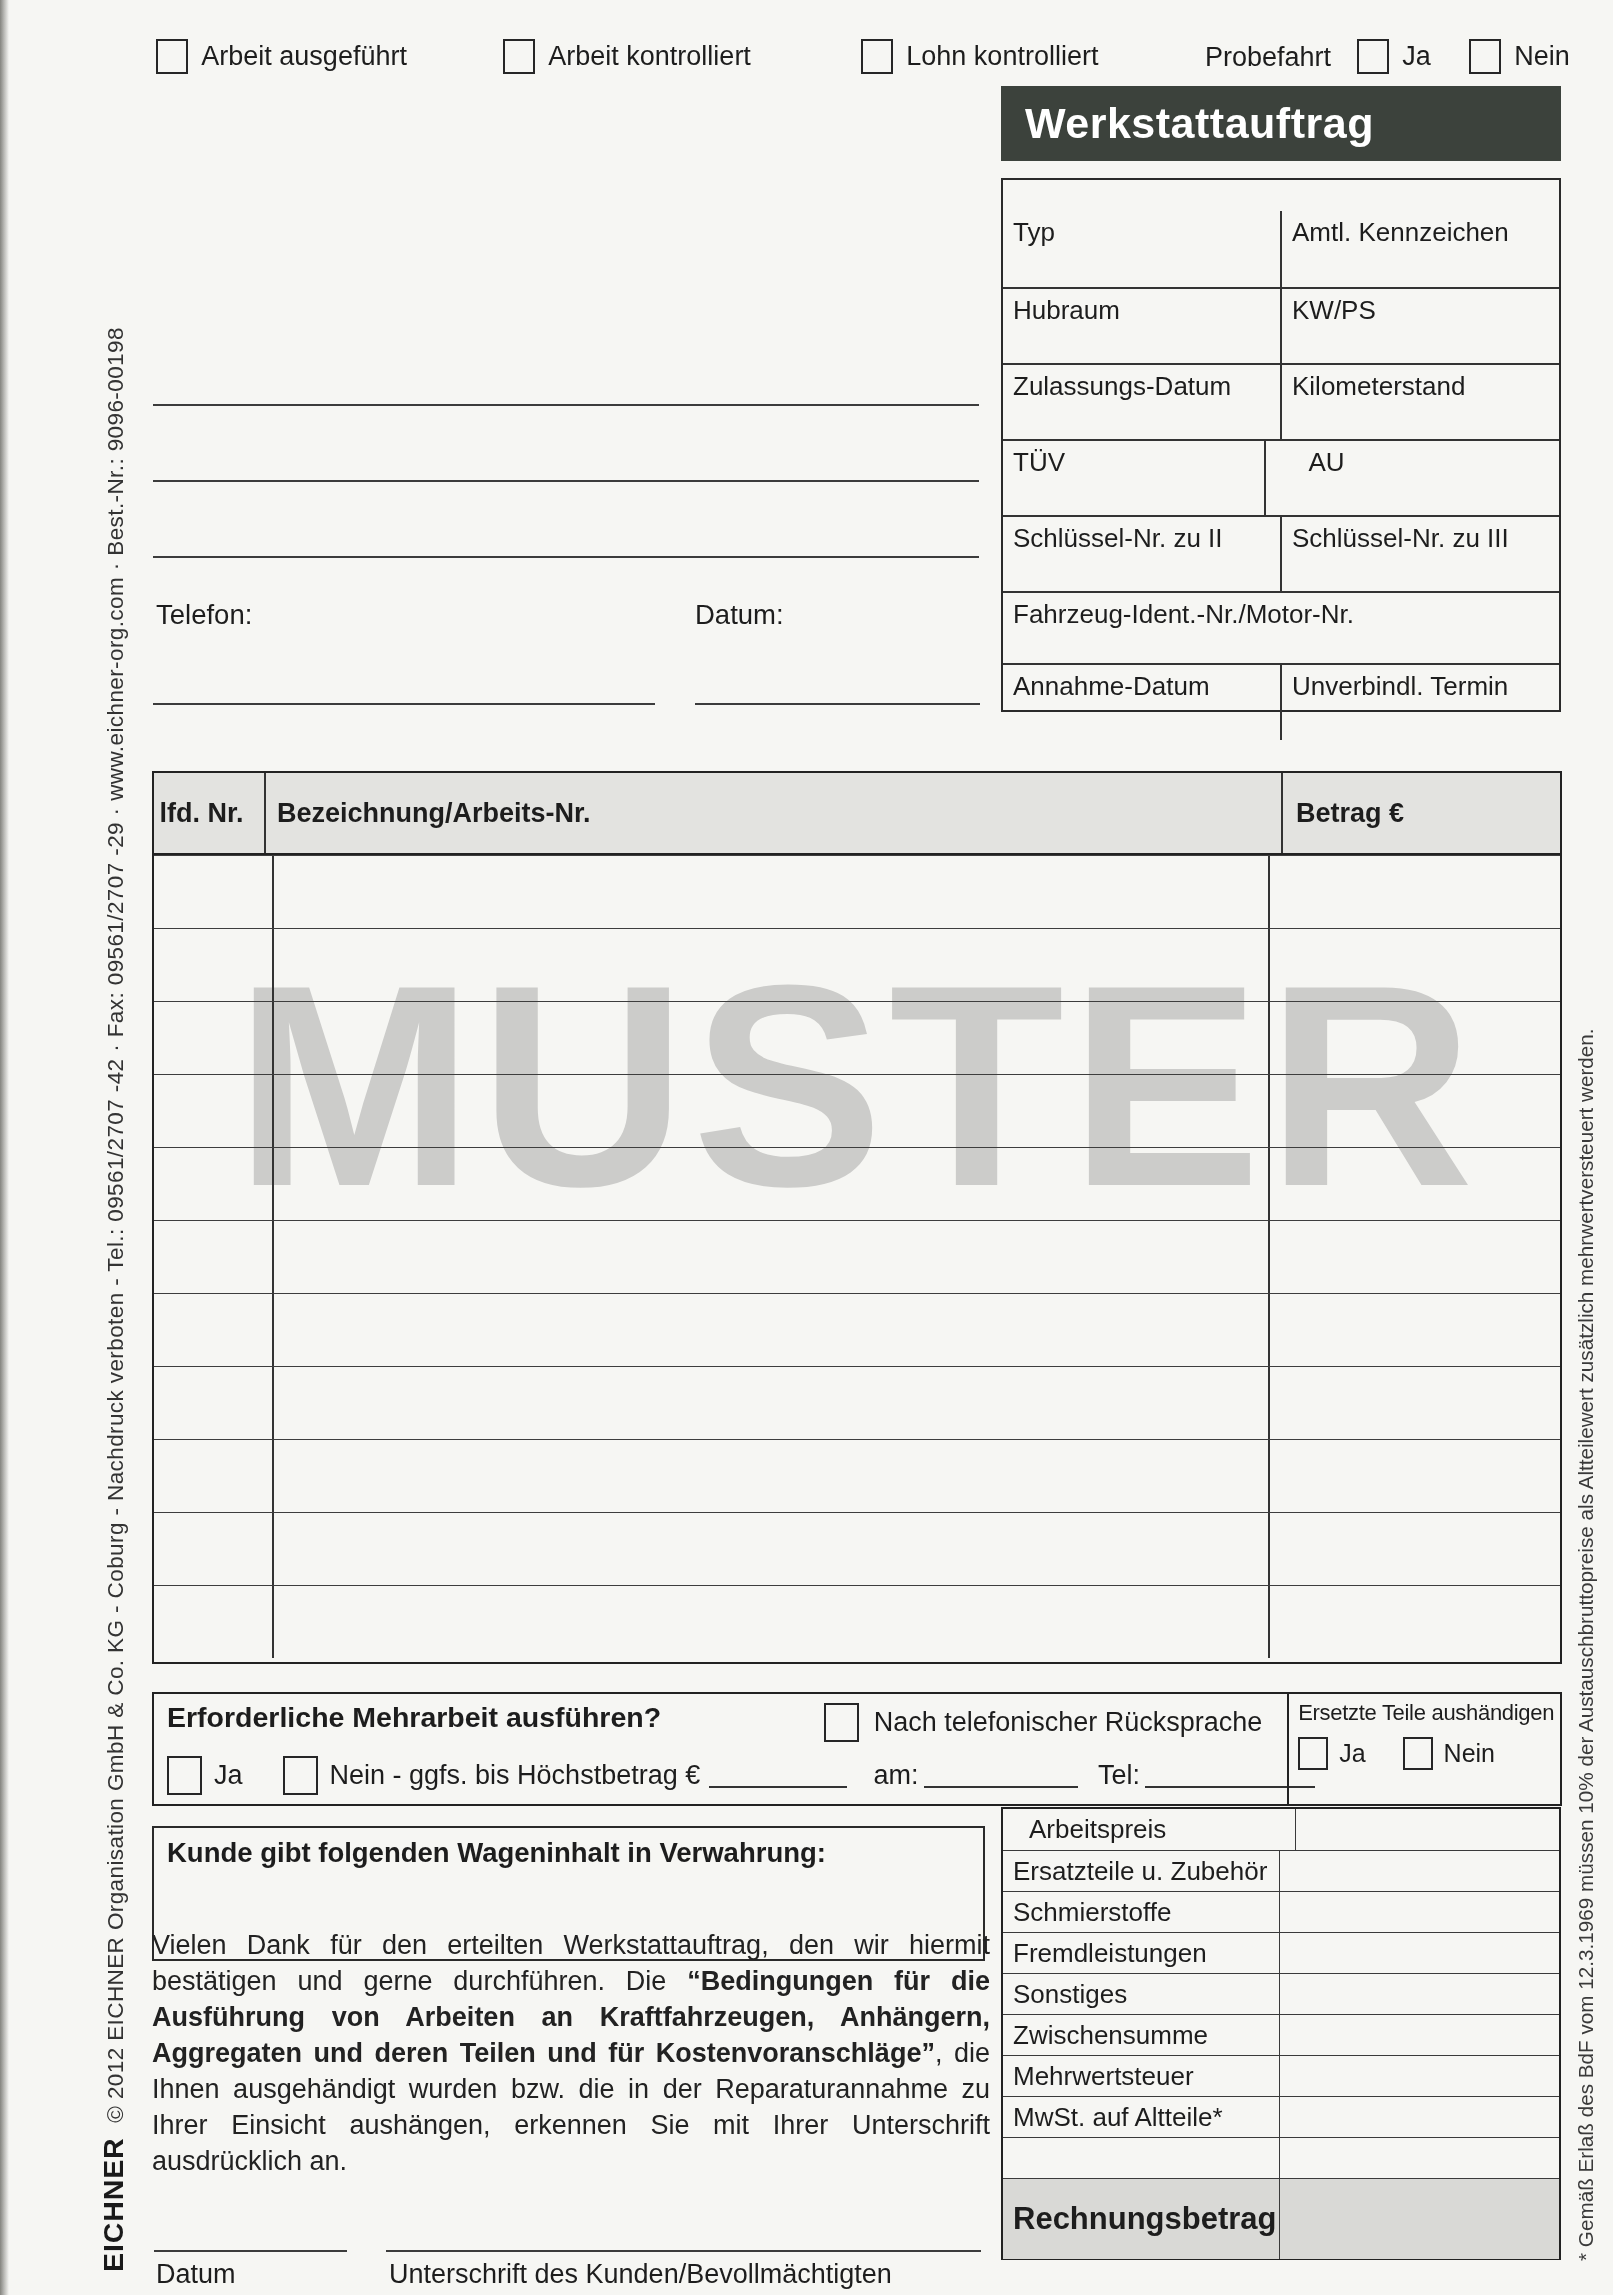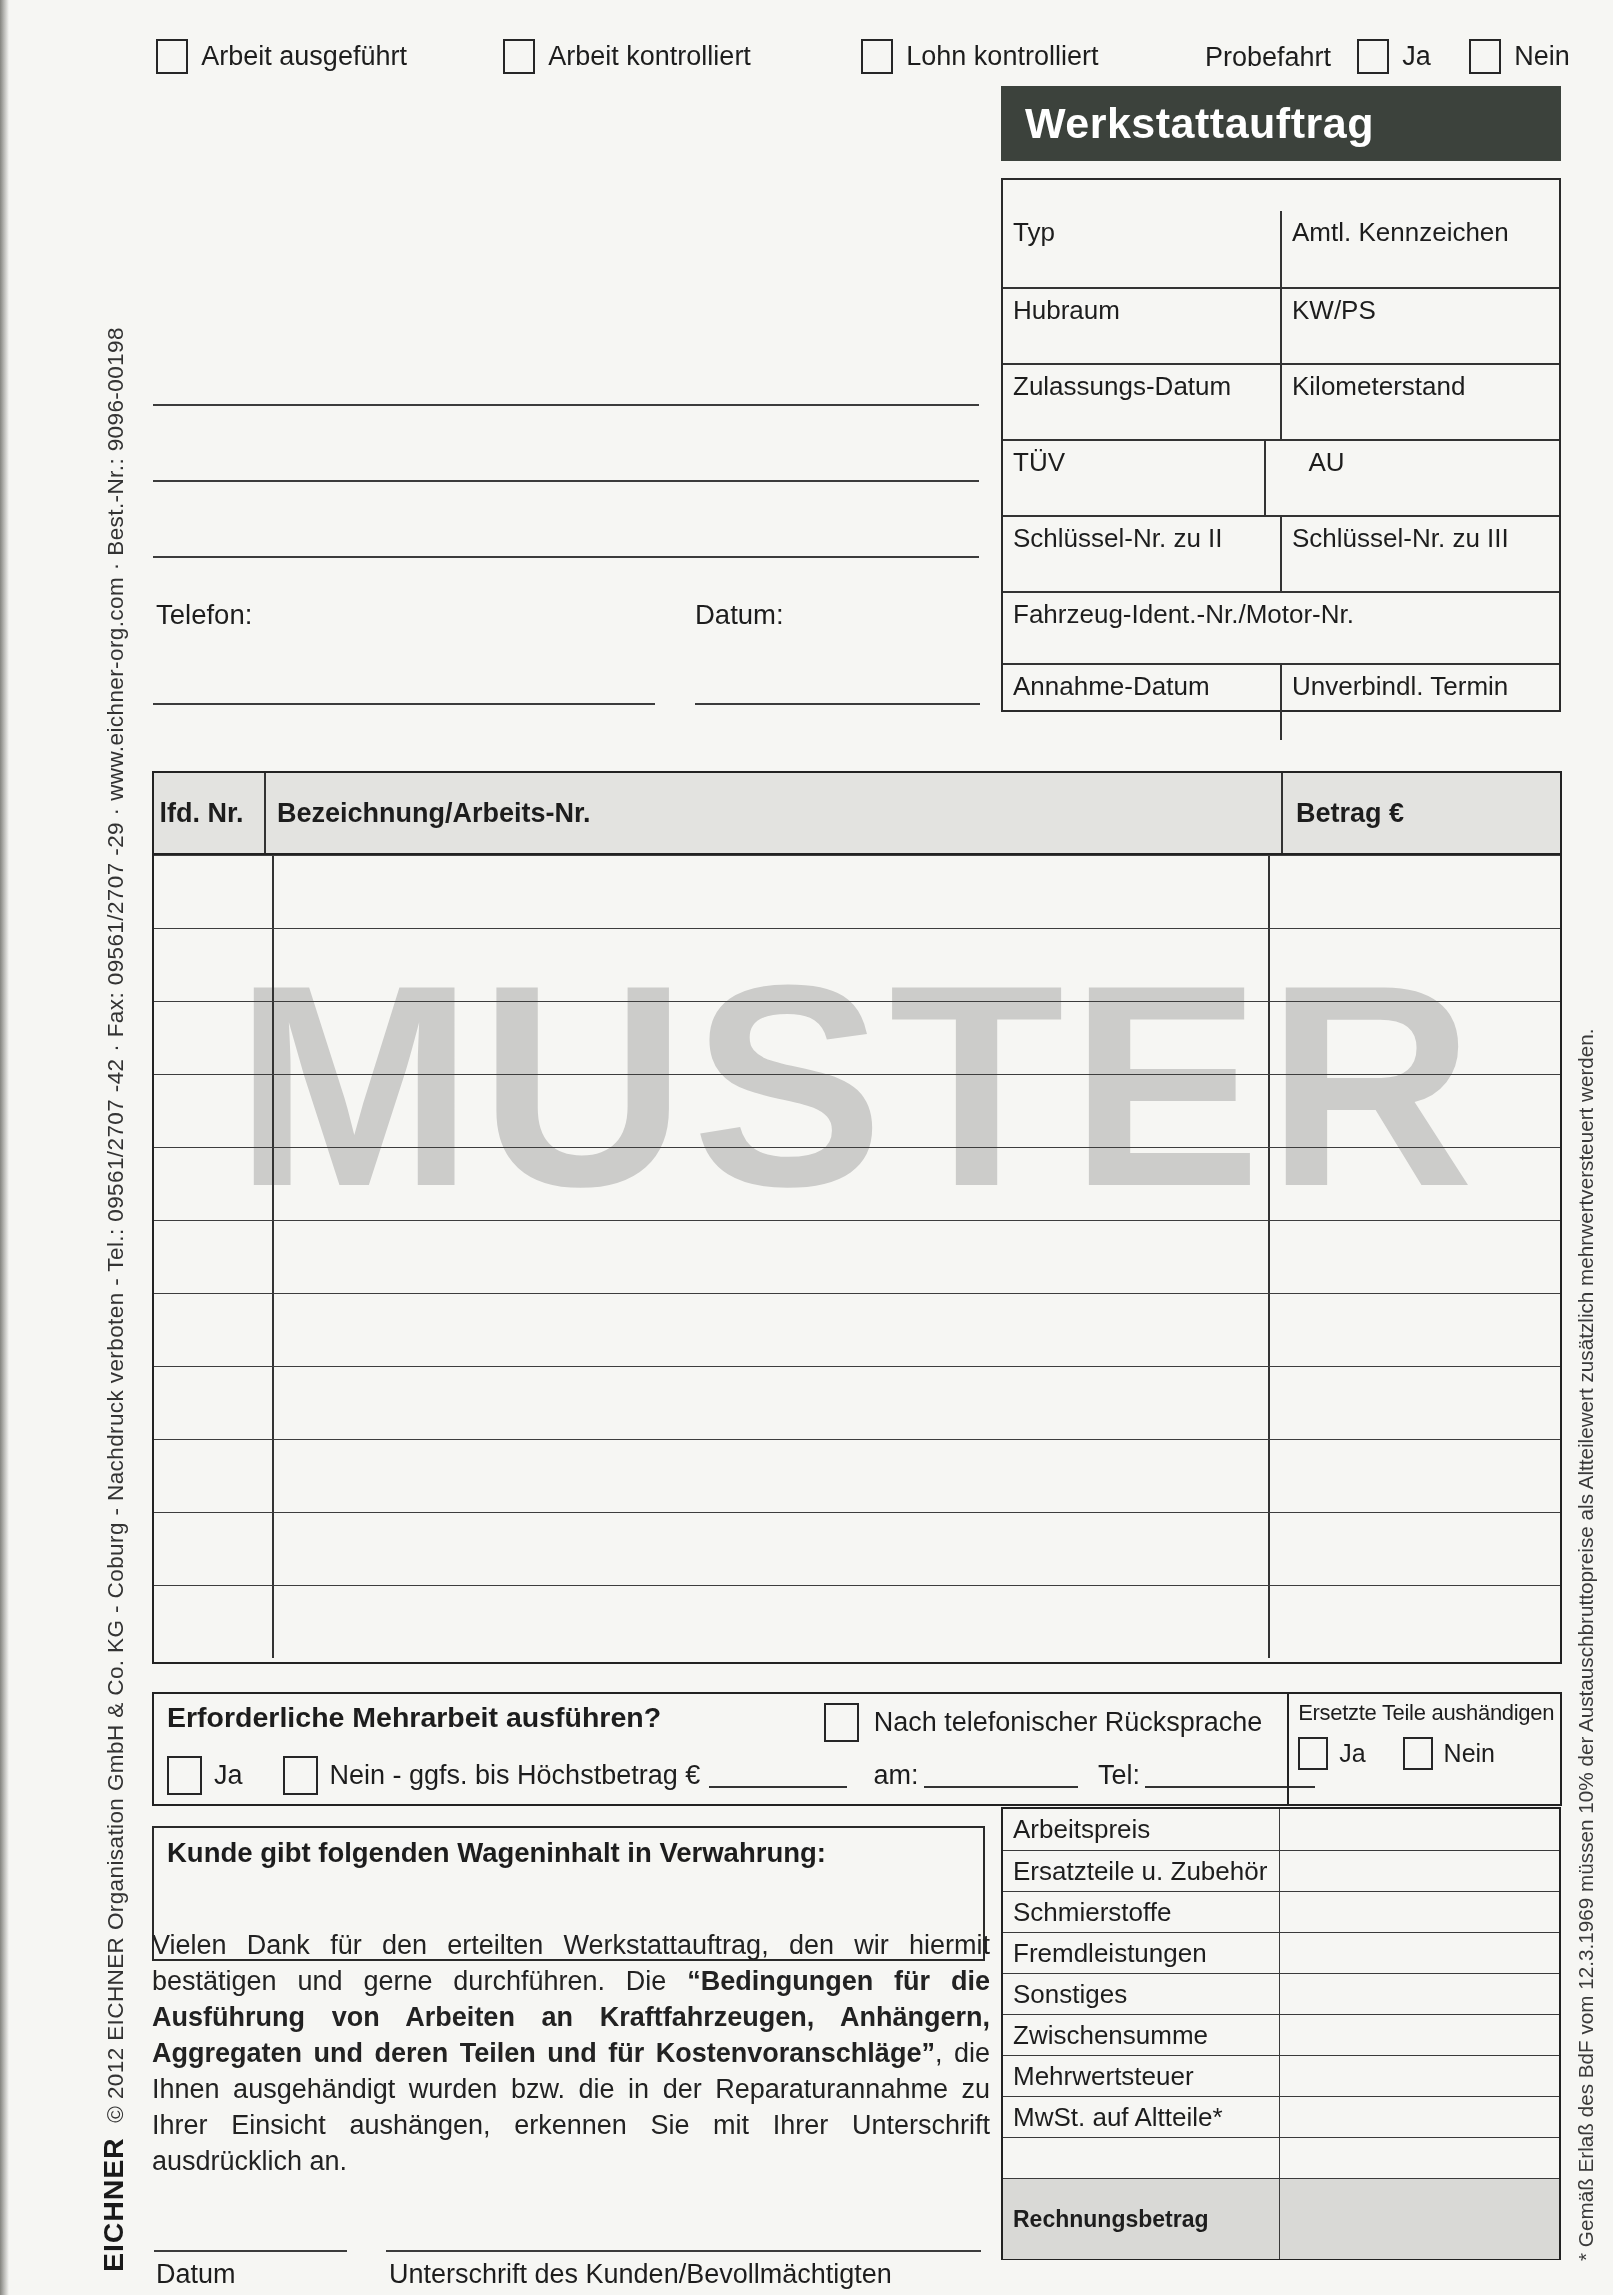--- a/index.html
+++ b/index.html
@@ -58,26 +58,26 @@
   .ersetzte-title{font-size:22px;white-space:nowrap;letter-spacing:-0.3px;}
   .ersetzte-row{display:flex;align-items:center;gap:11px;margin-top:11px;font-size:25px;}
   
   .kunde{position:absolute;left:152px;top:1826px;width:833px;height:135px;
         border:2.8px solid #2a2a2a;box-sizing:border-box;padding:9.2px 13px;}
   .kunde-title{font-size:27.5px;font-weight:bold;}
   
   .pt{position:absolute;left:1001px;top:1807px;width:560px;height:453px;
         border:2.8px solid #222;box-sizing:border-box;}
   .pt-row{display:flex;height:41px;border-top:1.8px solid #3a3a3a;box-sizing:border-box;}
-  .pt-row:first-child{border-top:none;}
+  .pt-row:first-child{border-top:none;margin-left:16px;}
   .pt-label{width:277px;border-right:1.8px solid #3a3a3a;display:flex;align-items:center;
         padding-left:10px;font-size:26px;box-sizing:border-box;}
   .pt-val{flex:1;}
   .pt-total{height:81px;background:var(--total_row_bg);}
-  .pt-total .pt-label{font-weight:bold;font-size:23px;border-right:1.8px solid #3a3a3a;}
+  .pt-total .pt-label{font-weight:bold;font-size:31px;border-right:1.8px solid #3a3a3a;}
   
   .terms{position:absolute;left:152px;top:1927px;width:838px;font-size:27px;
         line-height:36px;text-align:justify;color:#222;}
   
   .sig-label{position:absolute;font-size:27px;}
   
   .v-left{position:absolute;left:97px;top:2272px;transform:rotate(-90deg);
         transform-origin:0 0;white-space:nowrap;font-size:22.5px;color:#333;letter-spacing:0.4px;}
   .v-left .brand{font-weight:bold;font-size:28.5px;letter-spacing:0.9px;margin-right:14.7px;color:#1a1a1a;}
   .v-right{position:absolute;left:1574px;top:2261px;transform:rotate(-90deg);

